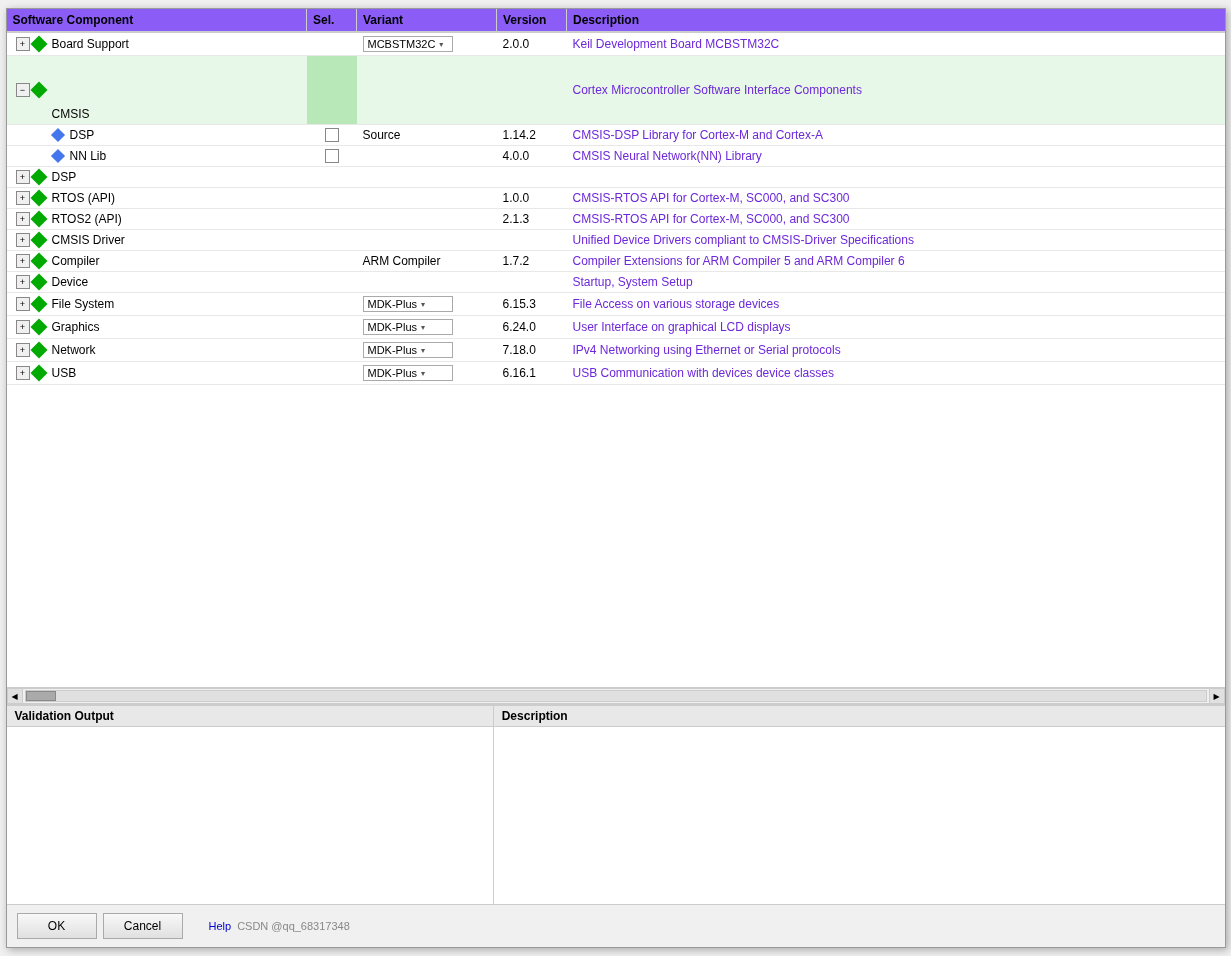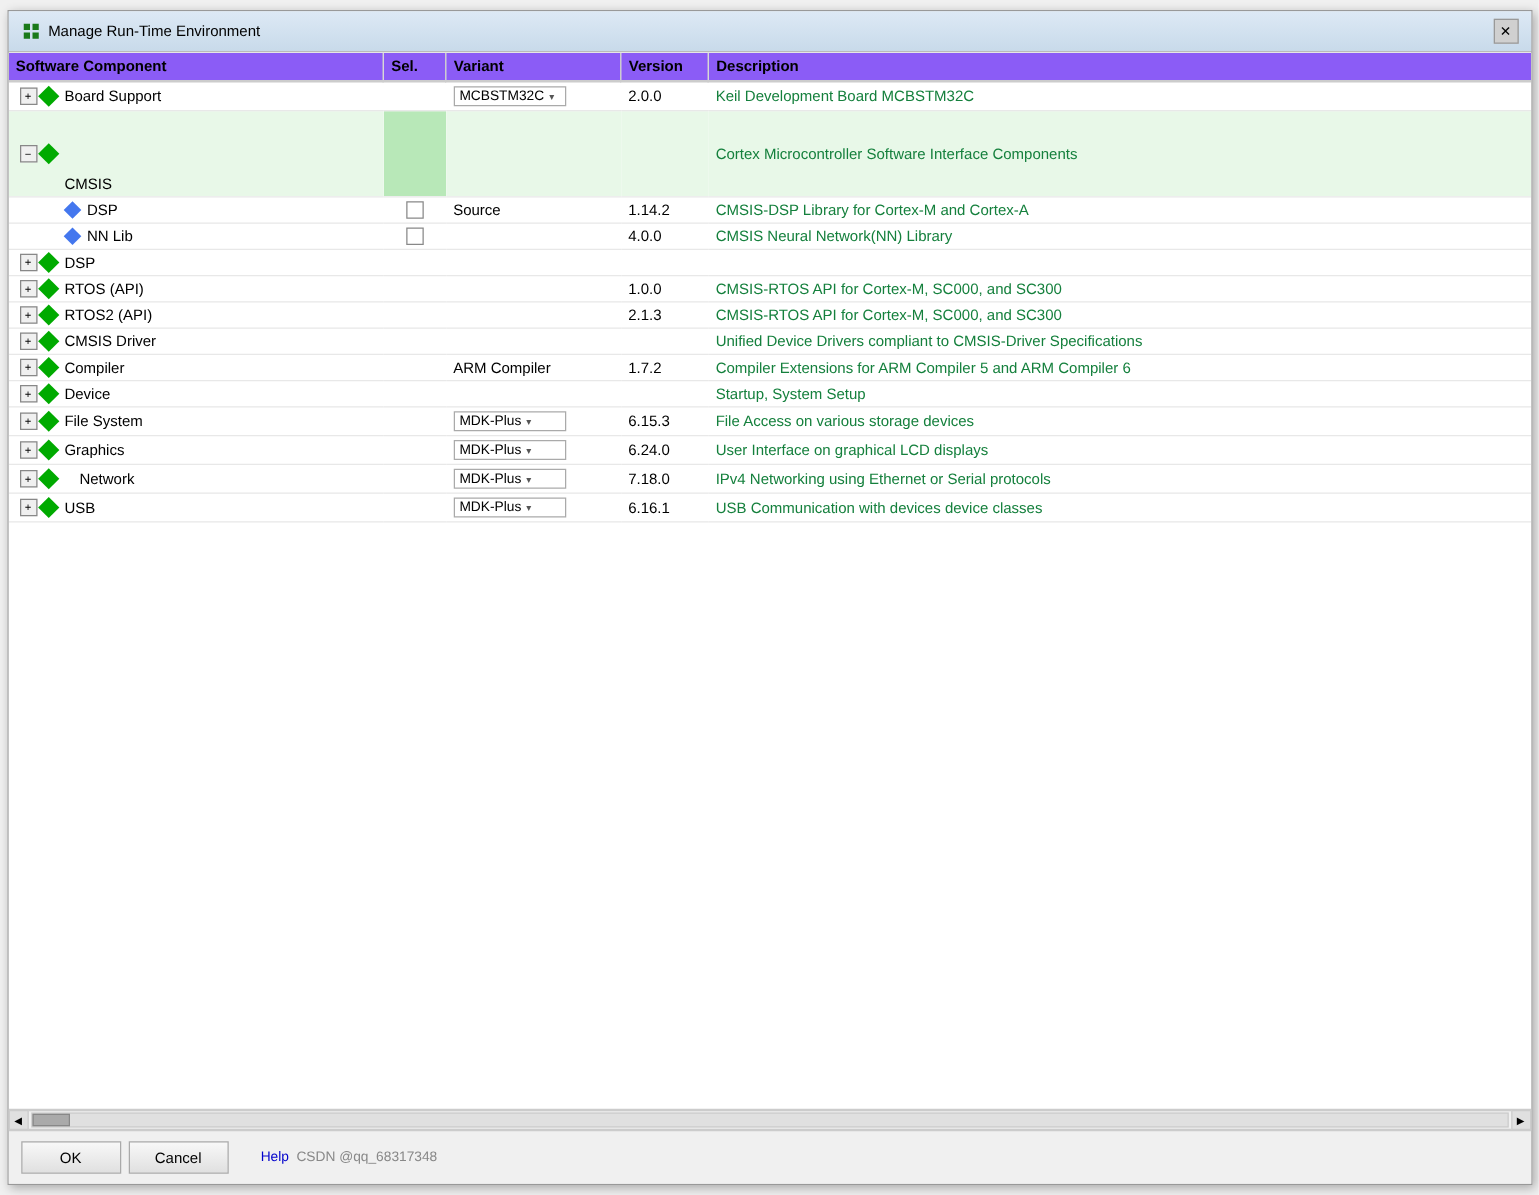--- a/index.html
+++ b/index.html
@@ -172,21 +172,21 @@
       display: flex;
       align-items: center;
       gap: 2px;
     }
     .dropdown-arrow {
       font-size: 8px;
       color: #555;
     }
 
     .link-text {
-      color: #15803d;
+      color: #6d28d9;
       text-decoration: none;
     }
 
     .row-highlight-green td {
       background: #e8f8e8;
     }
 
     .scrollbar-area {
       height: 16px;
       background: #f0f0f0;
@@ -295,34 +295,20 @@
     .watermark {
       font-size: 11px;
       color: #888;
     }
   </style>
 </head>
 <body>
 
 <div class="window">
 
-  <div class="title-bar">
-    <div class="title-bar-left">
-      <div class="title-icon" style="width:16px;height:16px;background:transparent;display:flex;align-items:center;justify-content:center;">
-        <svg width="16" height="16" viewBox="0 0 16 16">
-          <rect x="2" y="2" width="5" height="5" fill="#1a7a1a"></rect>
-          <rect x="9" y="2" width="5" height="5" fill="#1a7a1a"></rect>
-          <rect x="2" y="9" width="5" height="5" fill="#1a7a1a"></rect>
-          <rect x="9" y="9" width="5" height="5" fill="#1a7a1a"></rect>
-        </svg>
-      </div>
-      <span class="title-text">Manage Run-Time Environment</span>
-    </div>
-    <div class="close-btn">✕</div>
-  </div>
 
   <div class="main-content">
     <div class="table-area">
       <table>
         <thead>
           <tr>
             <th class="col-component">Software Component</th>
             <th class="col-sel">Sel.</th>
             <th class="col-variant">Variant</th>
             <th class="col-version">Version</th>
@@ -514,21 +500,21 @@
                 </div></td>
               <td class="col-version">6.24.0</td>
               <td class="col-desc"><a class="link-text" href="#">User Interface on graphical LCD displays</a></td>
             </tr>
             <tr>
               <td class="col-component">
                 <div class="cell-component">
                   <span style="display: inline-block; width: 0px; flex-shrink: 0;"></span>
                   <span class="expand-btn">+</span>
                   <span class="diamond-icon"></span>
-                  <span style="margin-left: 16px;">Network</span>
+                  <span style="margin-left: 4px;">Network</span>
                 </div>
               </td>
               <td class="col-sel" style="padding: 0px;"></td>
               <td class="col-variant"><div class="variant-dropdown" style="border: 1px solid rgb(170, 170, 170); display: inline-flex; align-items: center; gap: 4px; padding: 1px 4px; cursor: pointer; min-width: 90px;">
                   <span>MDK-Plus</span>
                   <span class="dropdown-arrow">▾</span>
                 </div></td>
               <td class="col-version">7.18.0</td>
               <td class="col-desc"><a class="link-text" href="#">IPv4 Networking using Ethernet or Serial protocols</a></td>
             </tr>
@@ -554,20 +540,30 @@
     </div>
 
     <div class="scrollbar-area">
       <div class="scrollbar-btn">◀</div>
       <div class="scrollbar-track">
         <div class="scrollbar-thumb"></div>
       </div>
       <div class="scrollbar-btn">▶</div>
     </div>
 
+    <div class="bottom-panels">
+      <div class="validation-panel">
+        <div class="panel-header">Validation Output</div>
+        <div class="panel-body"></div>
+      </div>
+      <div class="description-panel">
+        <div class="panel-header">Description</div>
+        <div class="panel-body"></div>
+      </div>
+    </div>
   </div>
 
   <div class="footer-bar">
     <div class="footer-right">
       <button class="btn btn-ok">OK</button>
       <button class="btn btn-cancel">Cancel</button>
       <span class="help-text" style="color:#0000cc;cursor:pointer;">Help</span>
       <span class="watermark">CSDN @qq_68317348</span>
     </div>
   </div>

